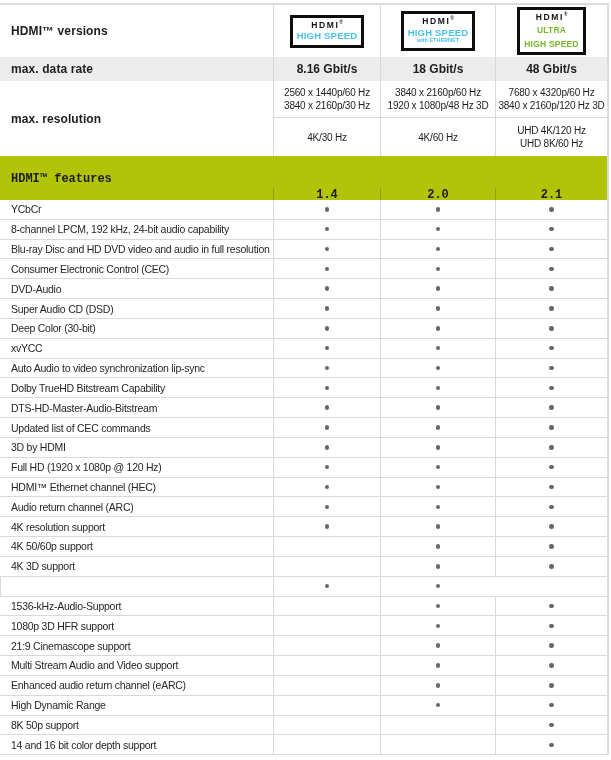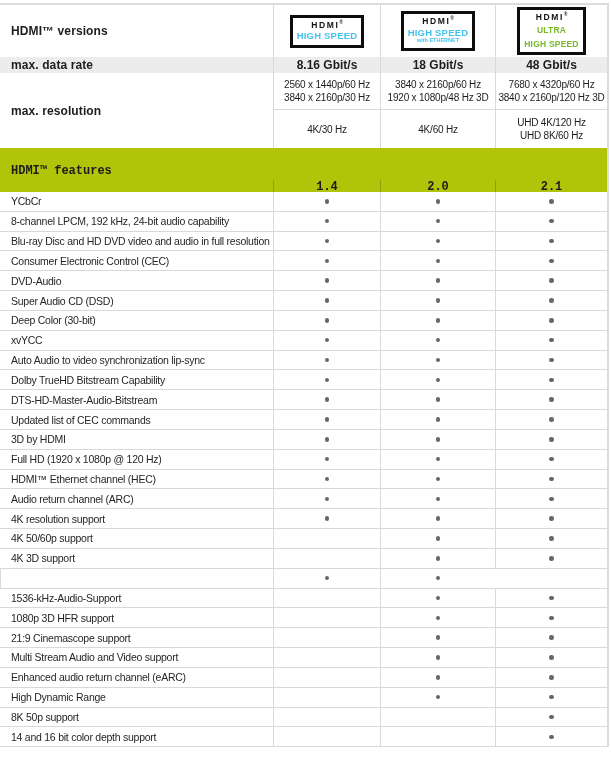--- a/index.html
+++ b/index.html
@@ -40,21 +40,21 @@
   .badge{
     background:#fff;border:3px solid var(--badge-border);
     padding:3px 4px 4px;min-width:64px;text-align:center;line-height:1;
   }
   .badge-brand{font-size:8.5px;font-weight:800;letter-spacing:1.6px;color:#121212;white-space:nowrap;}
   .badge-brand sup{font-size:4.5px;letter-spacing:0;vertical-align:super;}
   .b-line{font-size:9.5px;font-weight:800;margin-top:2px;letter-spacing:.2px;color:var(--hdmi-cyan);white-space:nowrap;}
   .b-line.green{color:var(--hdmi-green);font-size:8.5px;margin-top:5px;}
   .b-sub{font-size:5.5px;font-weight:700;margin-top:1px;color:var(--hdmi-cyan);white-space:nowrap;}
   
-  .row-datarate{height:16px;background:var(--data-rate-row-bg);}
+  .row-datarate{height:24px;background:var(--data-rate-row-bg);}
   .rate-val{font-size:12px;font-weight:700;}
   
   .row-resolution{height:75px;grid-template-columns:273px 334px;}
   .res-grid{
     display:grid;
     grid-template-columns:107px 115px 112px;
     grid-template-rows:37px 38px;
   }
   .res-cell{
     border-left:1px solid var(--grid-line);

